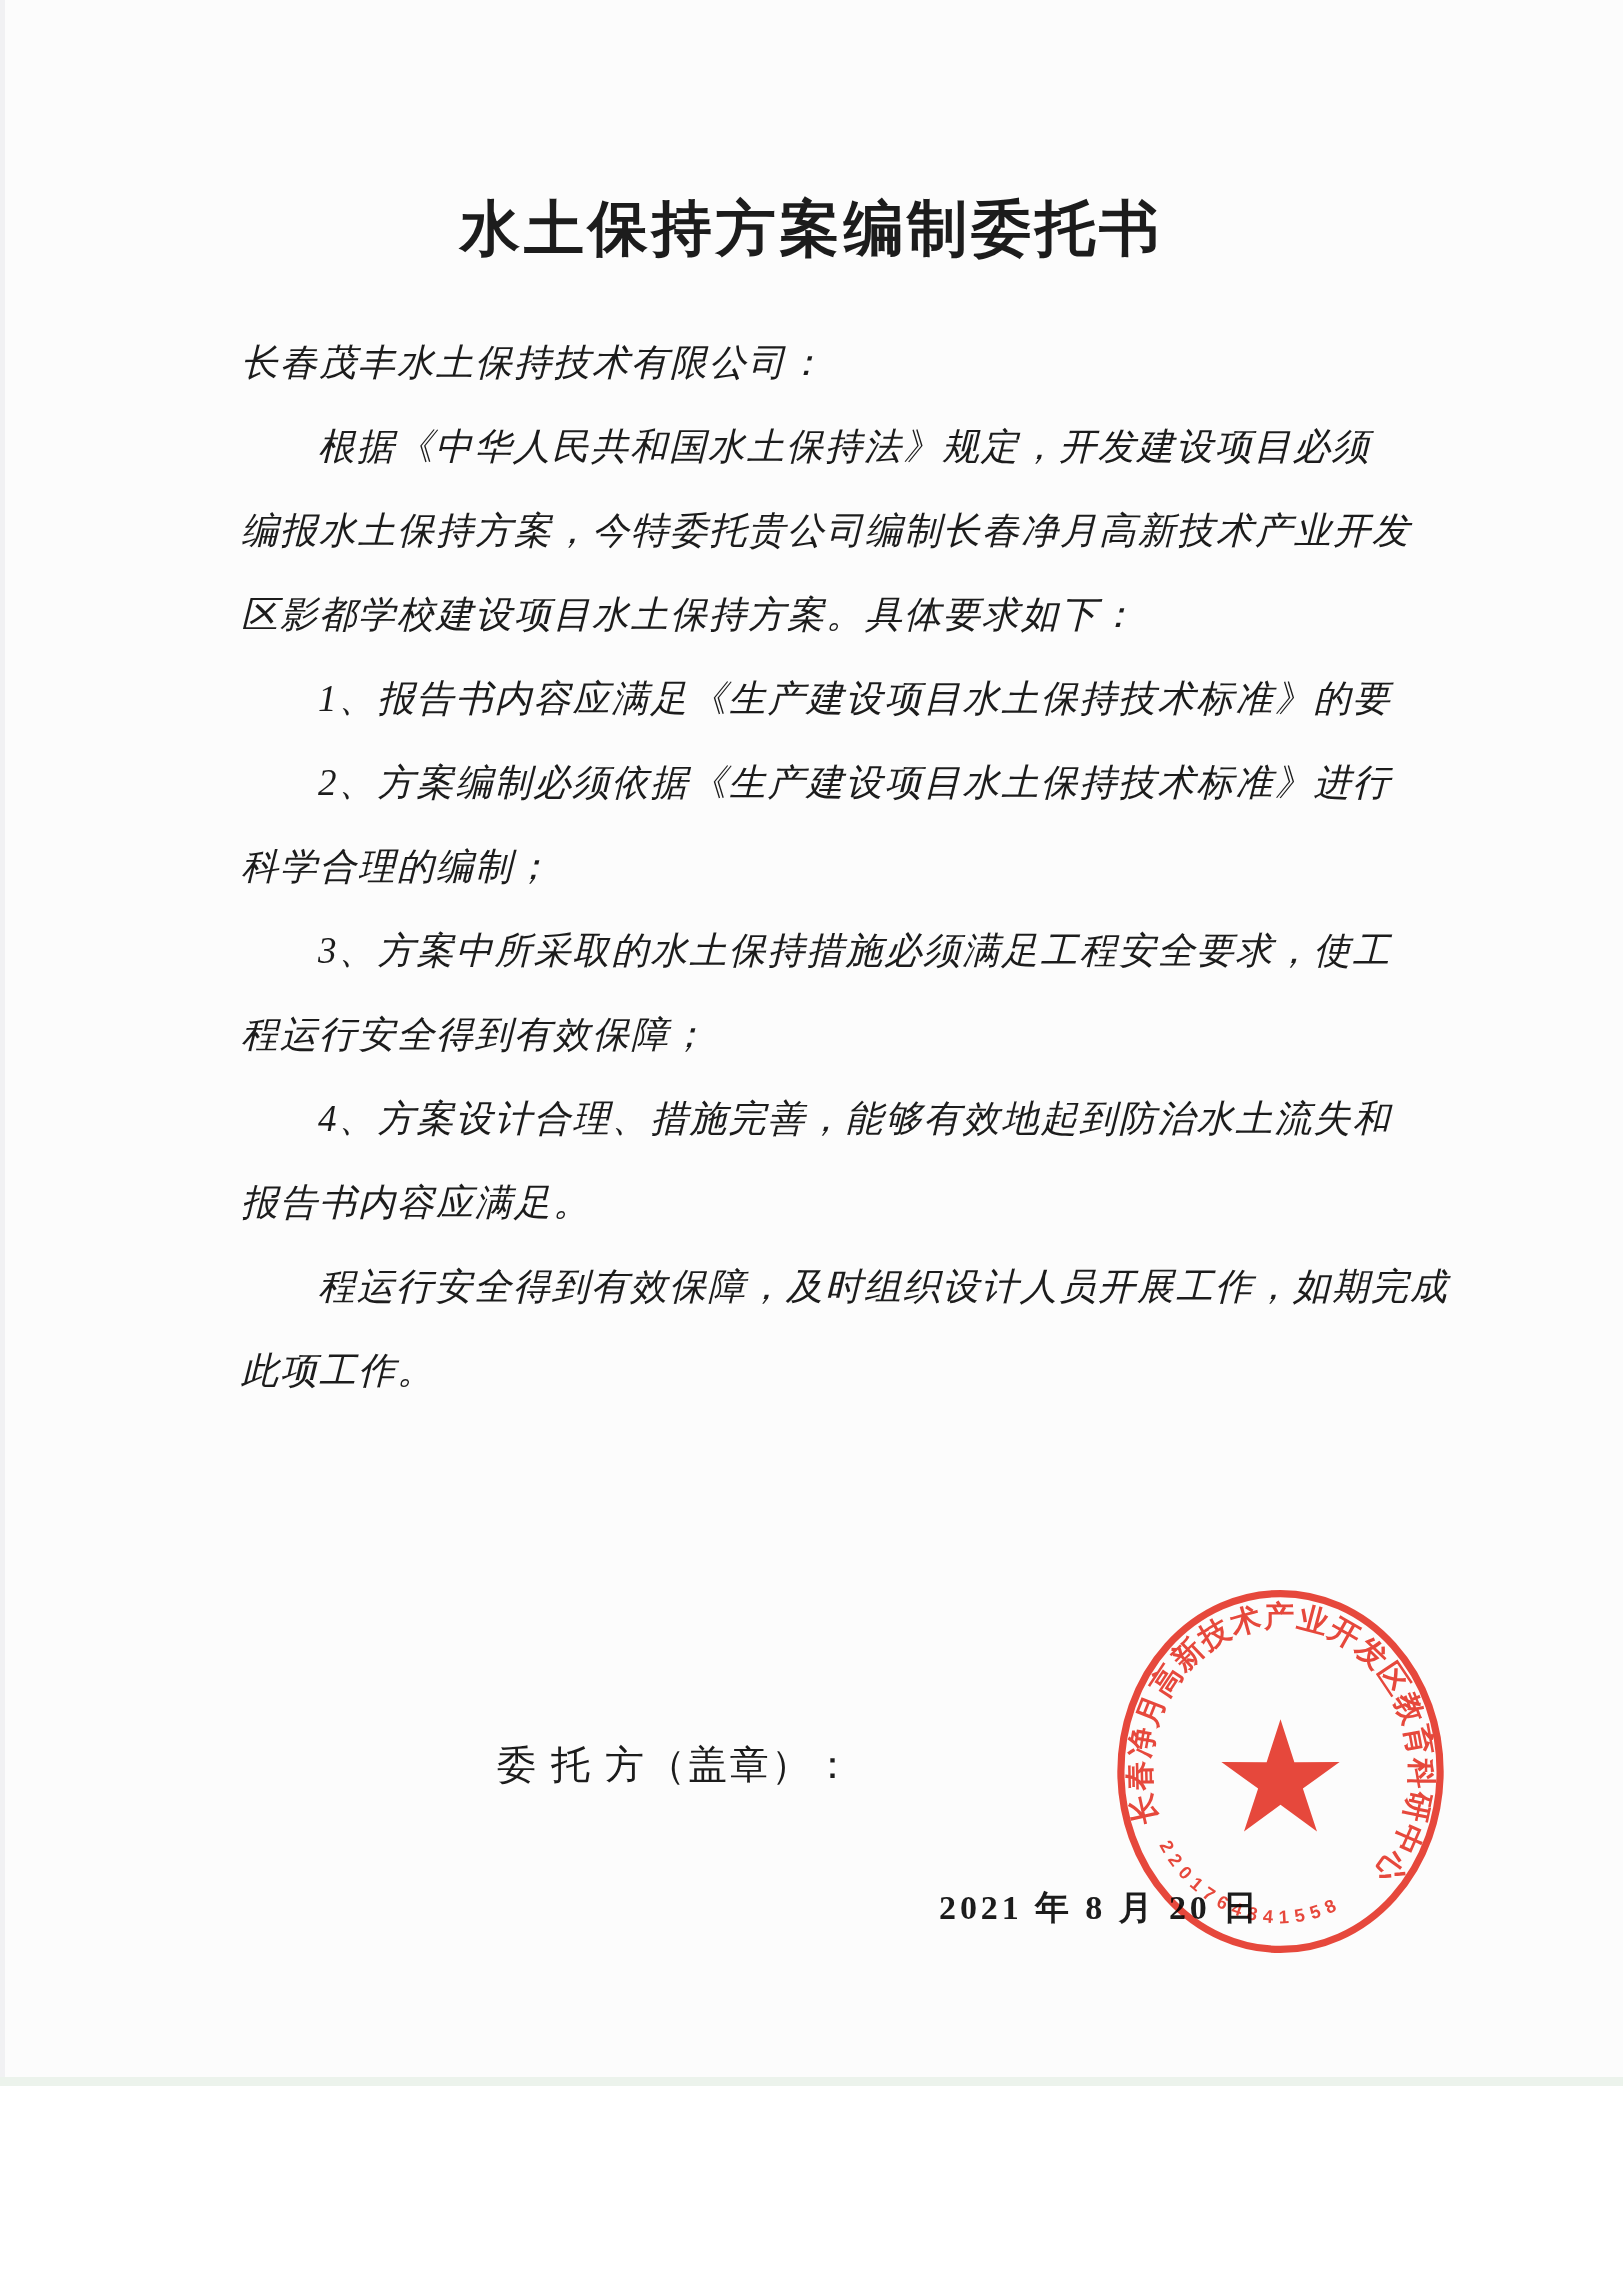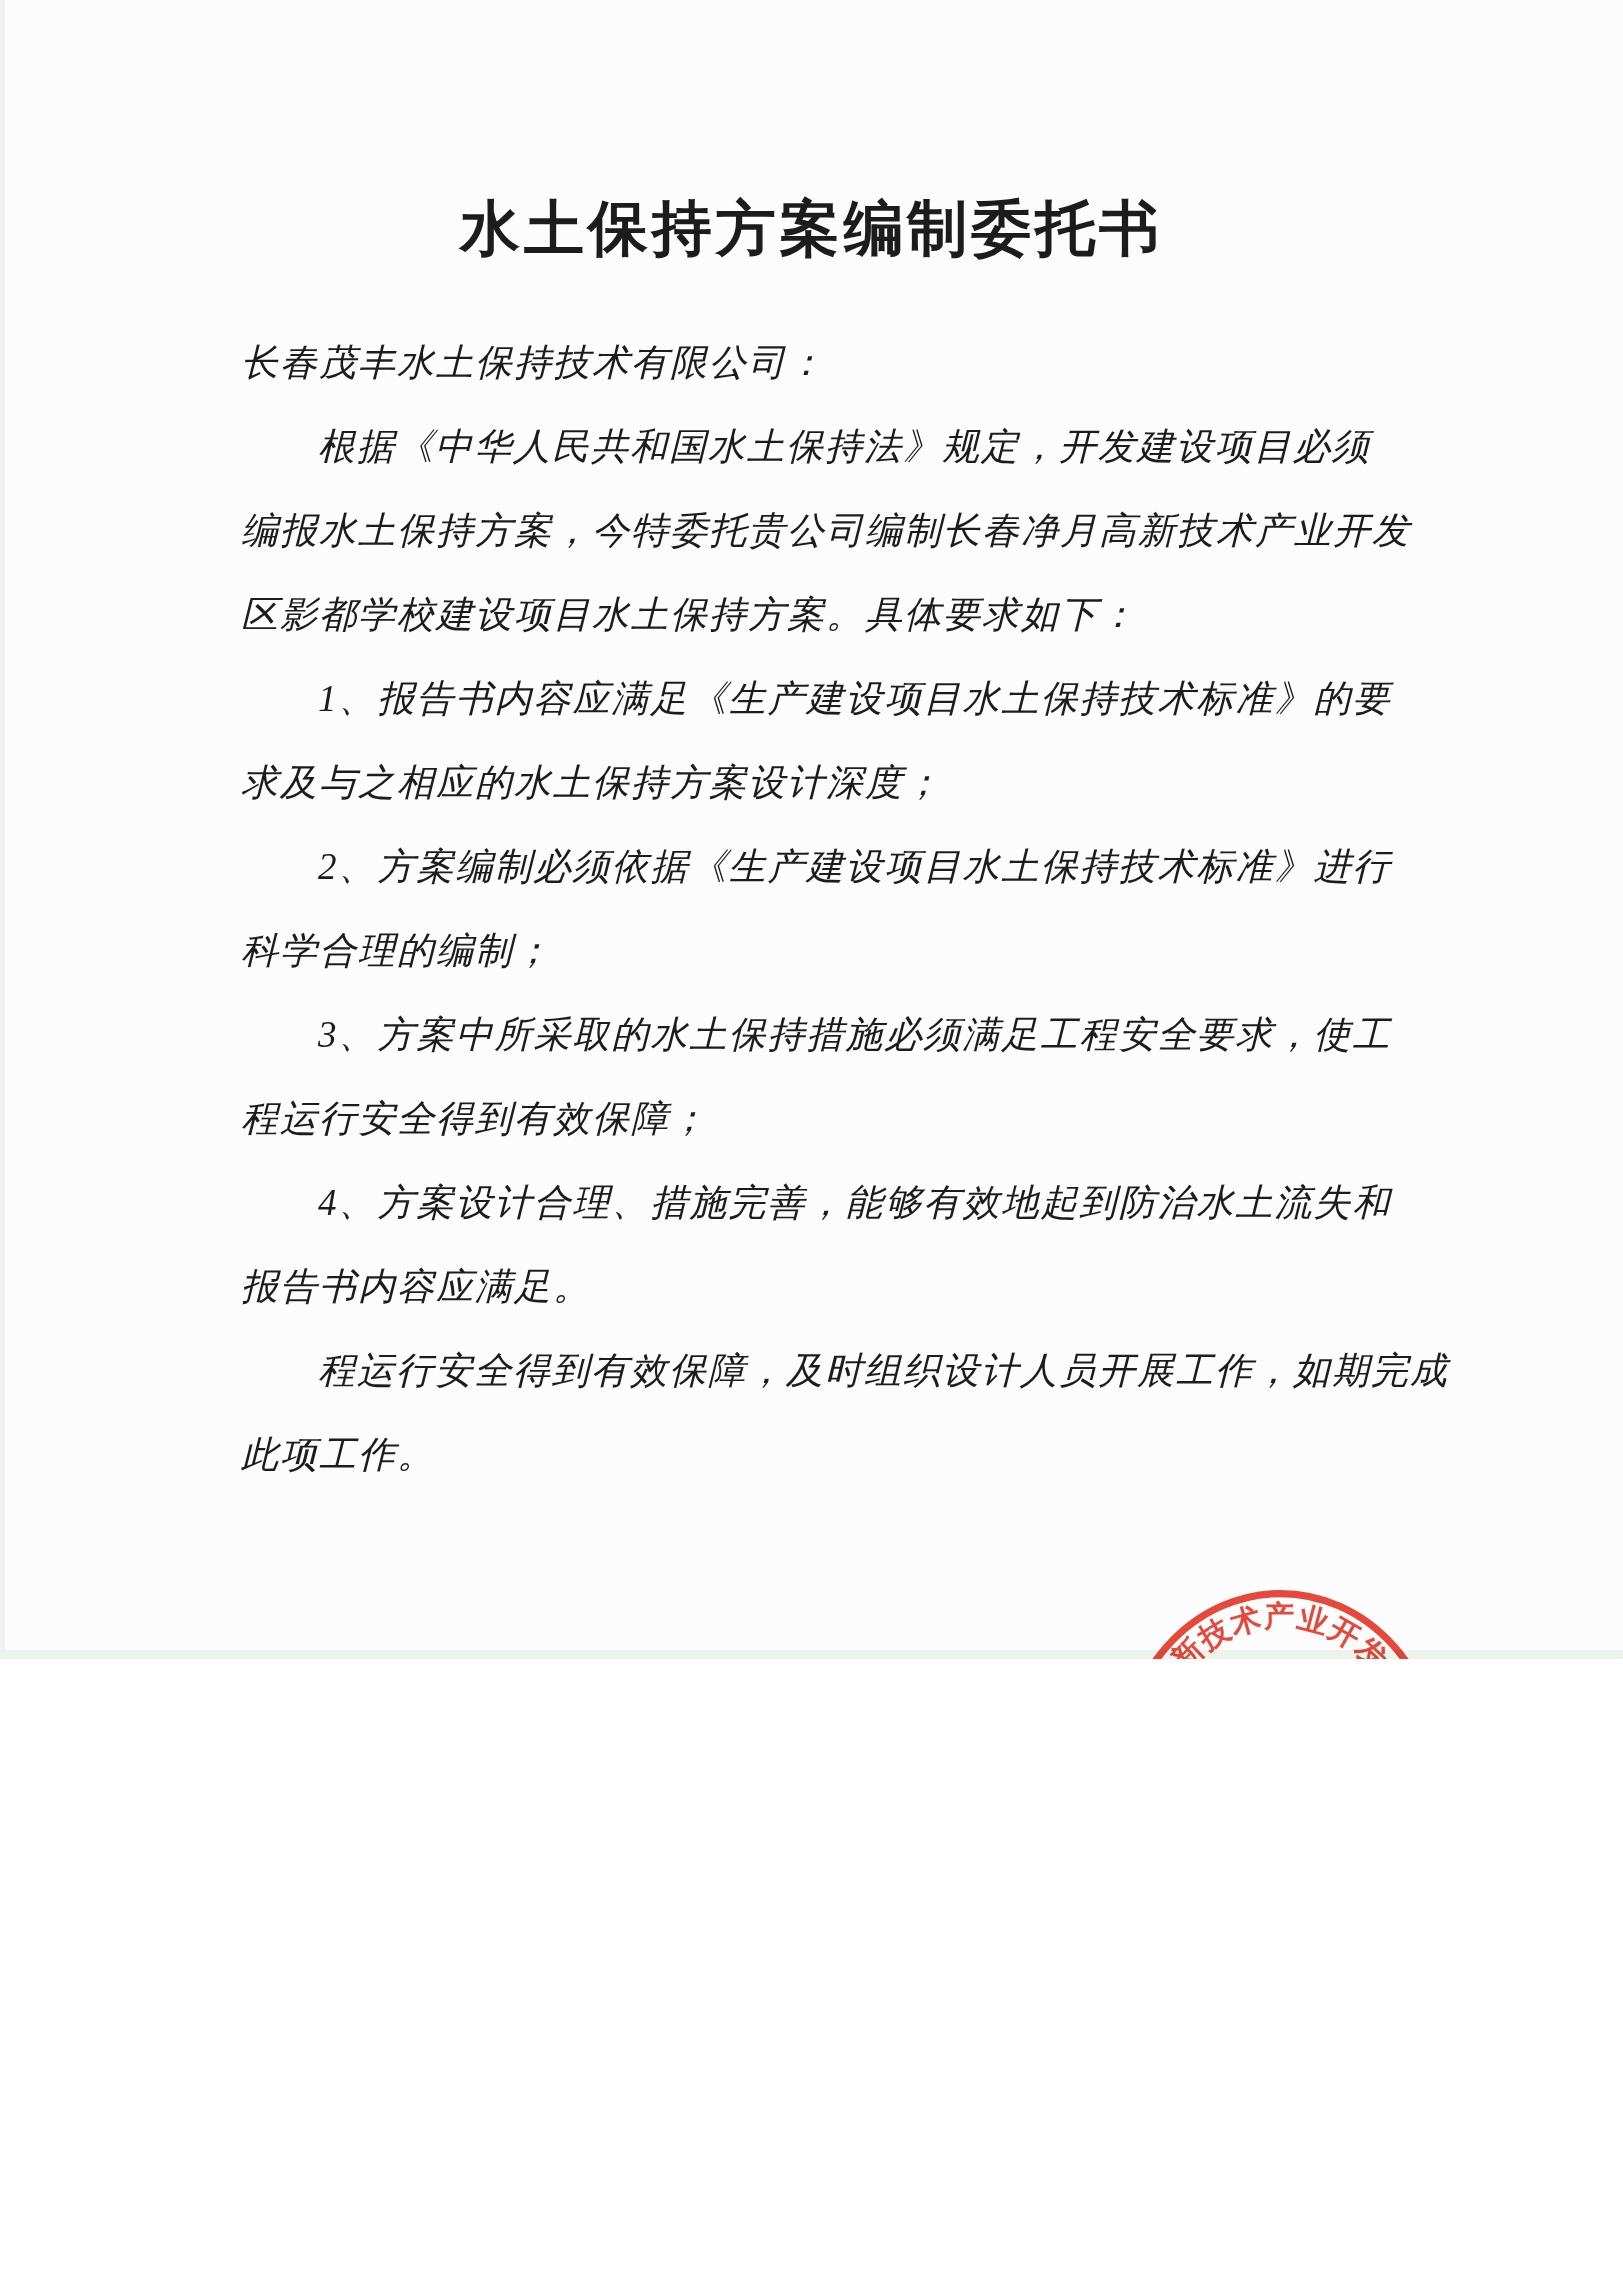--- a/index.html
+++ b/index.html
@@ -1,19 +1,19 @@
 <!DOCTYPE html>
 <html style="font-size:10.5px"><head>
 <meta charset="utf-8">
 <style>
   html, body { margin: 0; padding: 0; background: #ffffff; }
   .page {
     position: relative;
     width: 1623px;
-    height: 1659px;
+    height: 2086px;
     background: #fcfcfc;
     overflow: hidden;
     font-family: "Liberation Serif", "DejaVu Serif", serif;
     color: #1c1c1c;
   }
   
   .edge-left {
     position: absolute; left: 0; top: 0; width: 5.2px; height: 2295px;
     background: #f1f1f3;
   }
@@ -97,21 +97,20 @@
   <div class="edge-bottom"></div>
 
   <div class="doc-title">水土保持方案编制委托书</div>
 
   <div class="body-block">
     <div class="line">长春茂丰水土保持技术有限公司：</div>
     <div class="line indent">根据《中华人民共和国水土保持法》规定，开发建设项目必须</div>
     <div class="line">编报水土保持方案，今特委托贵公司编制长春净月高新技术产业开发</div>
     <div class="line">区影都学校建设项目水土保持方案。具体要求如下：</div>
     <div class="line indent">1、报告书内容应满足《生产建设项目水土保持技术标准》的要</div>
-    <div class="line">求及与之相应的水土保持方案设计深度；</div>
     <div class="line indent">2、方案编制必须依据《生产建设项目水土保持技术标准》进行</div>
     <div class="line">科学合理的编制；</div>
     <div class="line indent">3、方案中所采取的水土保持措施必须满足工程安全要求，使工</div>
     <div class="line">程运行安全得到有效保障；</div>
     <div class="line indent">4、方案设计合理、措施完善，能够有效地起到防治水土流失和</div>
     <div class="line">报告书内容应满足。</div>
     <div class="line indent">程运行安全得到有效保障，及时组织设计人员开展工作，如期完成</div>
     <div class="line">此项工作。</div>
   </div>
 

